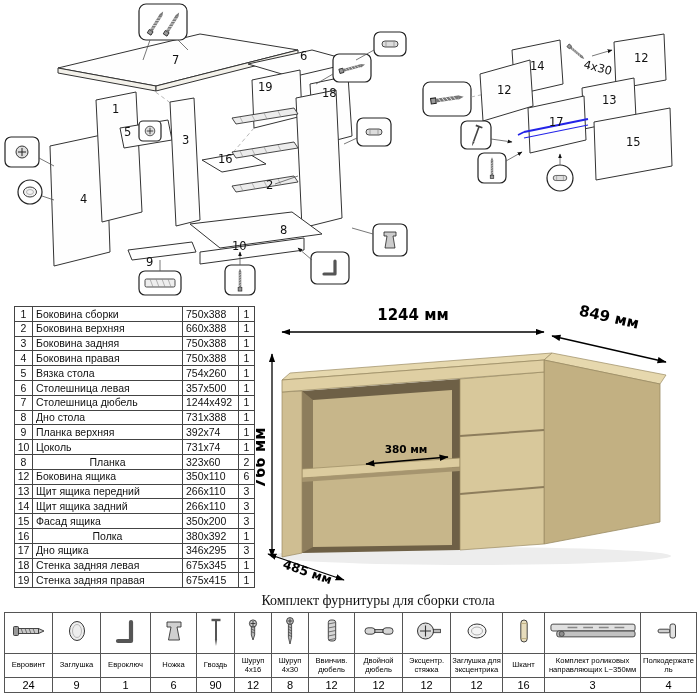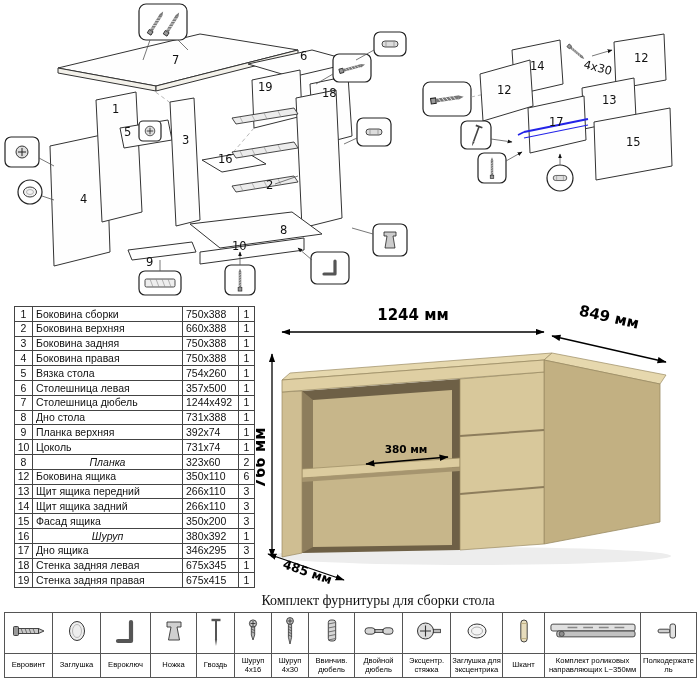--- a/index.html
+++ b/index.html
@@ -17,21 +17,21 @@
   .plabel { font:11.5px "DejaVu Sans",sans-serif; fill:#111; }
   .blue { stroke:#2323e8; fill:none; }
 
   
   .parts { position:absolute; left:14px; top:306px; border-collapse:collapse; font-size:10.5px; color:#111; }
   .parts td { border:1px solid #444; padding:0 3px; height:14.8px; line-height:1; white-space:nowrap; }
   .parts .c-num { width:18px; text-align:center; padding:0 1px; }
   .parts .c-name { width:150px; }
   .parts .c-size { width:56px;margin-left:9px; }
   .parts .c-qty { width:16px; text-align:center; padding:0 1px; }
-  .parts .center { text-align:center;font-style:italic; }
+  .parts .center { text-align:center; }
 
   
   .deskfig { position:absolute; left:256px; top:298px; }
   .dim { font:bold 15px "DejaVu Sans",sans-serif; fill:#000; }
   .dim-sm { font:bold 12.5px "DejaVu Sans",sans-serif; fill:#000; }
   .dim-xs { font:bold 10.5px "DejaVu Sans",sans-serif; fill:#000; }
   .dimline { stroke:#000; stroke-width:1.3; fill:none; }
 
   
   .hw-title { position:absolute; top:593px; left:0; width:700px; text-align:center; font:14px "Liberation Serif",serif; color:#111;margin-left:28px; }
@@ -322,21 +322,21 @@
           <td class="c-qty">3</td>
         </tr>
       <tr>
           <td class="c-num">15</td>
           <td class="c-name">Фасад ящика</td>
           <td class="c-size">350x200</td>
           <td class="c-qty">3</td>
         </tr>
       <tr>
           <td class="c-num">16</td>
-          <td class="c-name center">Шуруп</td>
+          <td class="c-name center">Полка</td>
           <td class="c-size">380x392</td>
           <td class="c-qty">1</td>
         </tr>
       <tr>
           <td class="c-num">17</td>
           <td class="c-name">Дно ящика</td>
           <td class="c-size">346x295</td>
           <td class="c-qty">3</td>
         </tr>
       <tr>
@@ -488,16 +488,32 @@
         <td class="nm">Шуруп 4x16</td>
         <td class="nm">Шуруп 4x30</td>
         <td class="nm">Ввинчив. дюбель</td>
         <td class="nm">Двойной дюбель</td>
         <td class="nm">Эксцентр. стяжка</td>
         <td class="nm">Заглушка для эксцентрика</td>
         <td class="nm">Шкант</td>
         <td class="nm">Комплект роликовых направляющих L~350мм</td>
         <td class="nm">Полкодержатель</td>
       </tr>
+      <tr>
+        <td class="qt">24</td>
+        <td class="qt">9</td>
+        <td class="qt">1</td>
+        <td class="qt">6</td>
+        <td class="qt">90</td>
+        <td class="qt">12</td>
+        <td class="qt">8</td>
+        <td class="qt">12</td>
+        <td class="qt">12</td>
+        <td class="qt">12</td>
+        <td class="qt">12</td>
+        <td class="qt">16</td>
+        <td class="qt">3</td>
+        <td class="qt">4</td>
+      </tr>
     </tbody>
   </table>
 
 </div>
 
 </body></html>

